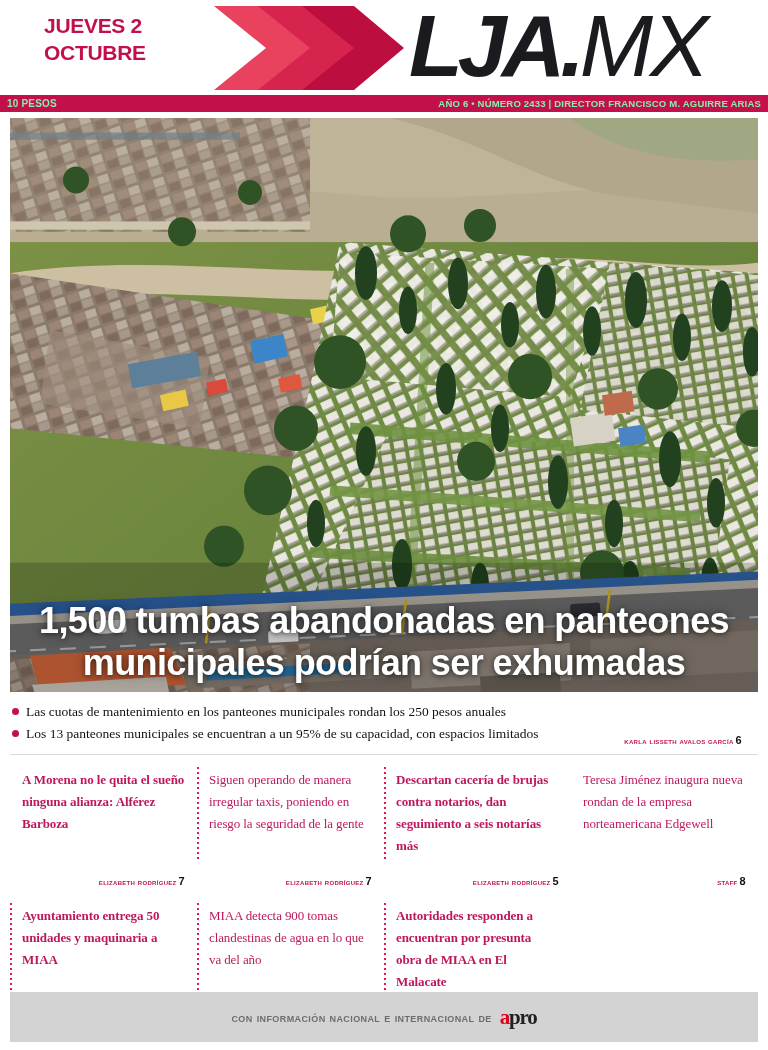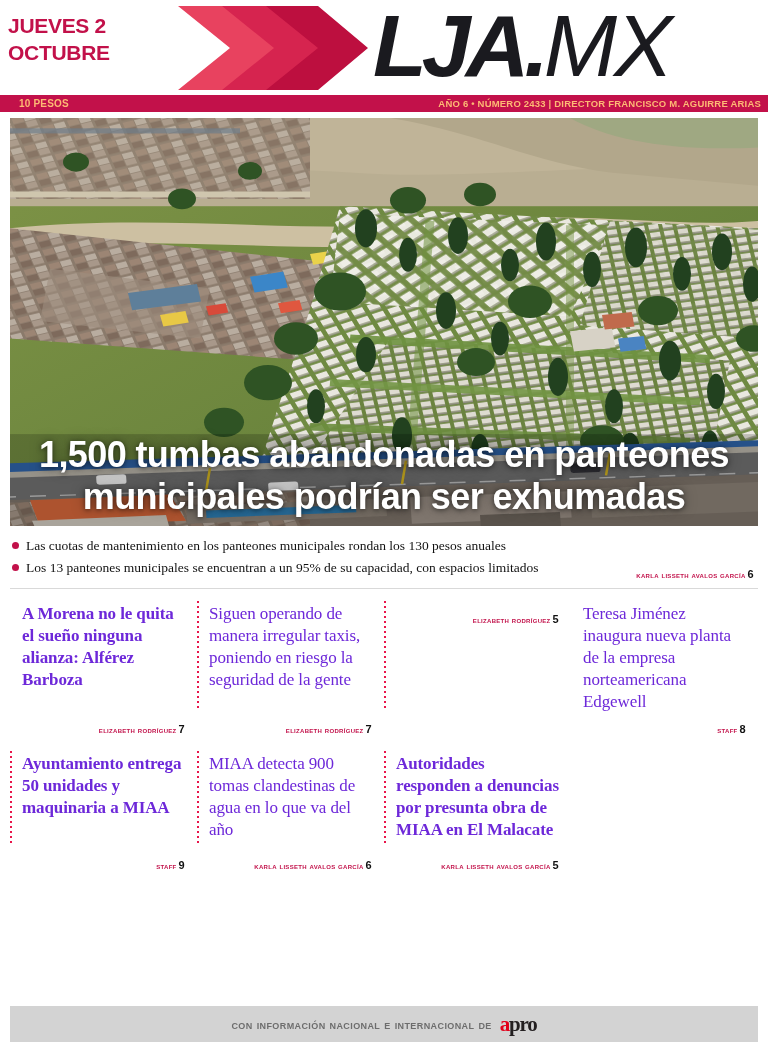--- a/index.html
+++ b/index.html
@@ -5,21 +5,21 @@
   html,body{margin:0;padding:0;}
   body{
     width:768px;height:1050px;
     background:#ffffff;
     font-family:"Liberation Serif", serif;
     overflow:hidden;
   }
   .page{position:relative;width:768px;height:1050px;background:#fff;}
 
   
-  .masthead{position:relative;height:95px;display:flex;align-items:flex-start;}
+  .masthead{position:relative;height:95px;display:flex;align-items:flex-start;margin-left:36px;}
   .date-block{
     width:160px;padding:12px 0 0 8px;
     color:#c2114a;
     font-family:"Liberation Sans", sans-serif;
     font-weight:bold;font-size:21px;line-height:27px;
     letter-spacing:-0.3px;
   }
   .logo-wrap{position:relative;flex:1;height:115px;}
   .chevrons{position:absolute;left:10px;top:6px;}
   .wordmark{
@@ -30,36 +30,35 @@
     color:#1a1a1f;letter-spacing:-5px;
     white-space:nowrap;
   }
   .wordmark .mx{font-weight:normal;letter-spacing:-3px;}
 
   
   .pricebar{
     position:relative;height:17px;background:#c2114a;
     display:flex;align-items:center;justify-content:space-between;
     font-family:"Liberation Sans", sans-serif;
-    color:#fdba74;
-    padding-left:12px;
+    color:#86efac;
   }
   .pricebar .price{
     font-size:10px;font-weight:bold;letter-spacing:0.2px;
     padding-left:7px;
   }
   .pricebar .issue{
     font-size:9.5px;font-weight:bold;letter-spacing:0.2px;
     padding-right:7px;
   }
 
   
   .photo{
     position:relative;margin:6px 10px 0 10px;
-    height:408px;overflow:hidden;background:#6f7a5c;
+    height:574px;overflow:hidden;background:#6f7a5c;
   }
   .photo svg{display:block;width:100%;height:100%;}
   .headline{
     position:absolute;left:0;right:0;bottom:8px;
     text-align:center;padding:0 18px;
     font-family:"Liberation Sans", sans-serif;
     font-weight:bold;font-size:36px;line-height:42px;
     color:#ffffff;letter-spacing:-0.6px;
     text-shadow:0 1px 5px rgba(0,0,0,.55), 0 0 14px rgba(0,0,0,.35);
   }
@@ -72,21 +71,21 @@
   .bullet{
     display:flex;align-items:flex-start;gap:7px;
     font-size:13.5px;line-height:19px;color:#111;
     margin-bottom:3px;
   }
   .dot{
     width:7px;height:7px;border-radius:50%;
     background:#c2114a;margin-top:6px;flex:none;
   }
   .lead-credit{
-    position:absolute;right:2px;bottom:0;
+    position:absolute;right:14px;bottom:0;
     font-family:"Liberation Sans", sans-serif;
     font-size:8.5px;font-weight:bold;color:#c2114a;
     letter-spacing:0.3px;
     font-variant:small-caps;text-transform:lowercase;
   }
   .lead-credit .pg{color:#111;font-size:11px;font-variant:normal;
     text-transform:none;margin-left:2px;}
 
   
   .rule{height:1px;background:#d9d9d9;margin:8px 10px 0 10px;}
@@ -98,38 +97,38 @@
     position:relative;padding:14px 12px 4px 12px;
     min-height:118px;display:flex;flex-direction:column;
     justify-content:space-between;
   }
   .cell.div::before{
     content:"";position:absolute;left:0;top:12px;bottom:30px;width:2px;
     background-image:linear-gradient(#e8154a 0 50%, transparent 50% 100%);
     background-size:2px 5px;
   }
   .cell h2{
-    margin:0;font-size:17px;line-height:22px;
-    font-weight:normal;color:#6d28d9;letter-spacing:-0.1px;
+    margin:0;font-size:13px;line-height:22px;
+    font-weight:normal;color:#be185d;letter-spacing:-0.1px;
   }
   .cell.bold h2{font-weight:bold;}
   .credit{
     text-align:right;margin-top:10px;
     font-family:"Liberation Sans", sans-serif;
     font-size:8.5px;font-weight:bold;color:#c2114a;
     letter-spacing:0.3px;
     font-variant:small-caps;text-transform:lowercase;
   }
   .credit .pg{color:#111;font-size:11px;font-variant:normal;
     text-transform:none;margin-left:2px;}
 
   
   .footer{
     position:absolute;left:10px;right:10px;bottom:8px;
-    height:36px;background:#d3d3d3;
+    height:50px;background:#d3d3d3;
     display:flex;align-items:center;justify-content:center;
     gap:8px;
   }
   .footer .txt{
     font-family:"Liberation Sans", sans-serif;
     font-size:13px;font-weight:bold;color:#6d6d6d;
     letter-spacing:0.4px;
     font-variant:small-caps;text-transform:lowercase;
   }
   .apro{
@@ -311,21 +310,21 @@
       <rect x="470" y="540" width="80" height="20" fill="#6d645c" transform="rotate(-3 470 540)"></rect>
 
       <rect x="0" y="430" width="748" height="125" fill="#000" opacity=".18"></rect>
     </svg>
     <div class="headline">1,500 tumbas abandonadas en panteones municipales podrían ser exhumadas</div>
   </div>
 
   <div class="bullets">
     <div class="bullet">
       <span class="dot"></span>
-      <span>Las cuotas de mantenimiento en los panteones municipales rondan los 130 pesos anuales</span>
+      <span>Las cuotas de mantenimiento en los panteones municipales rondan los 250 pesos anuales</span>
     </div>
     <div class="bullet">
       <span class="dot"></span>
       <span>Los 13 panteones municipales se encuentran a un 95% de su capacidad, con espacios limitados</span>
     </div>
     <div class="lead-credit">
       <span>Karla Lisseth Avalos García</span><span class="pg">6</span>
     </div>
   </div>
 
@@ -341,49 +340,50 @@
     </div>
 
     <div class="cell div">
       <h2>Siguen operando de manera irregular taxis, poniendo en riesgo la seguridad de la gente</h2>
       <div class="credit">
         <span>Elizabeth Rodríguez</span><span class="pg">7</span>
       </div>
     </div>
 
     <div class="cell div bold">
+      <h2>Descartan cacería de brujas contra notarios, dan seguimiento a seis notarías más</h2>
       <div class="credit">
         <span>Elizabeth Rodríguez</span><span class="pg">5</span>
       </div>
     </div>
 
 
     <div class="cell">
-      <h2>Teresa Jiménez inaugura nueva planta de la empresa norteamericana Edgewell</h2>
+      <h2>Teresa Jiménez inaugura nueva rondan de la empresa norteamericana Edgewell</h2>
       <div class="credit">
         <span>Staff</span><span class="pg">8</span>
       </div>
     </div>
 
     <div class="cell div bold">
       <h2>Ayuntamiento entrega 50 unidades y maquinaria a MIAA</h2>
       <div class="credit">
         <span>Staff</span><span class="pg">9</span>
       </div>
     </div>
 
     <div class="cell div">
       <h2>MIAA detecta 900 tomas clandestinas de agua en lo que va del año</h2>
       <div class="credit">
         <span>Karla Lisseth Avalos García</span><span class="pg">6</span>
       </div>
     </div>
 
     <div class="cell div bold">
-      <h2>Autoridades responden a denuncias por presunta obra de MIAA en El Malacate</h2>
+      <h2>Autoridades responden a encuentran por presunta obra de MIAA en El Malacate</h2>
       <div class="credit">
         <span>Karla Lisseth Avalos García</span><span class="pg">5</span>
       </div>
     </div>
 
   </div>
 
   <div class="footer">
     <span class="txt">Con información nacional e internacional de</span>
     <span class="apro"><span class="a">a</span><span class="pro">pro</span></span>

